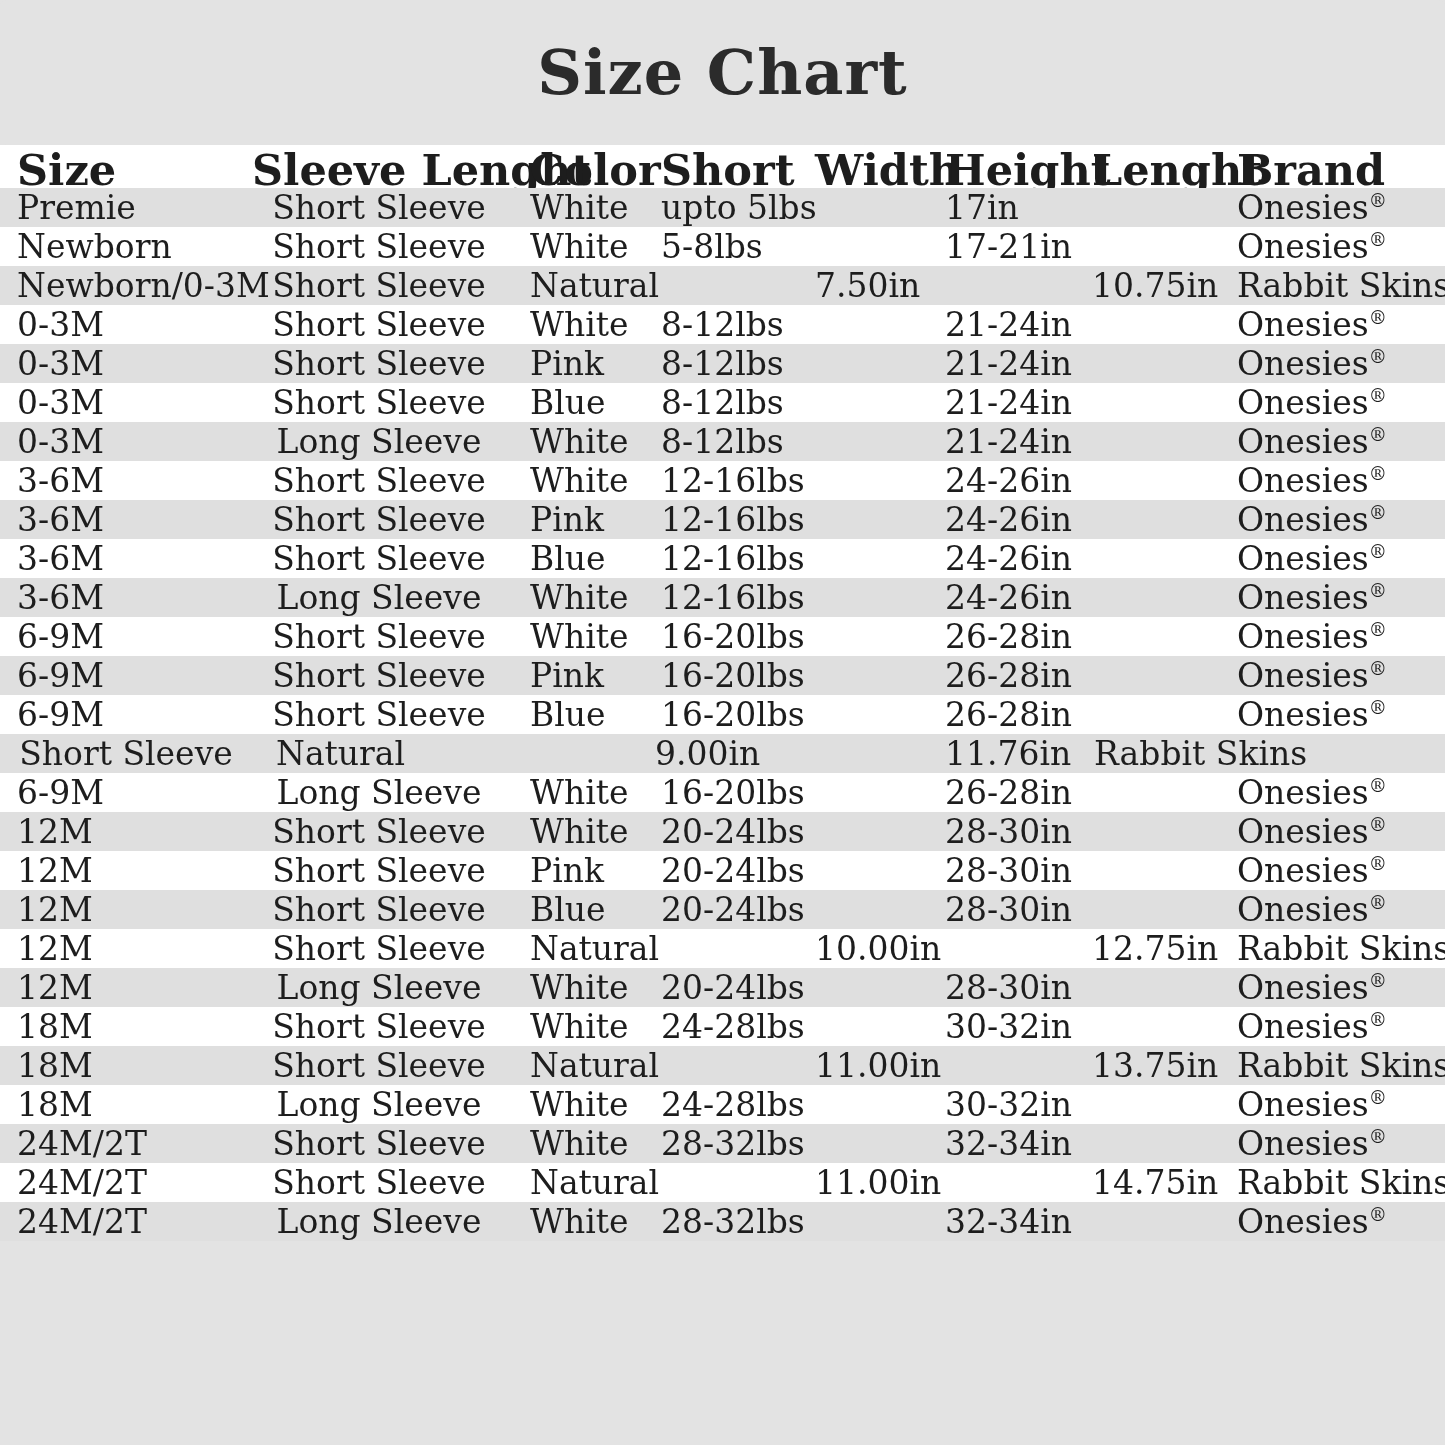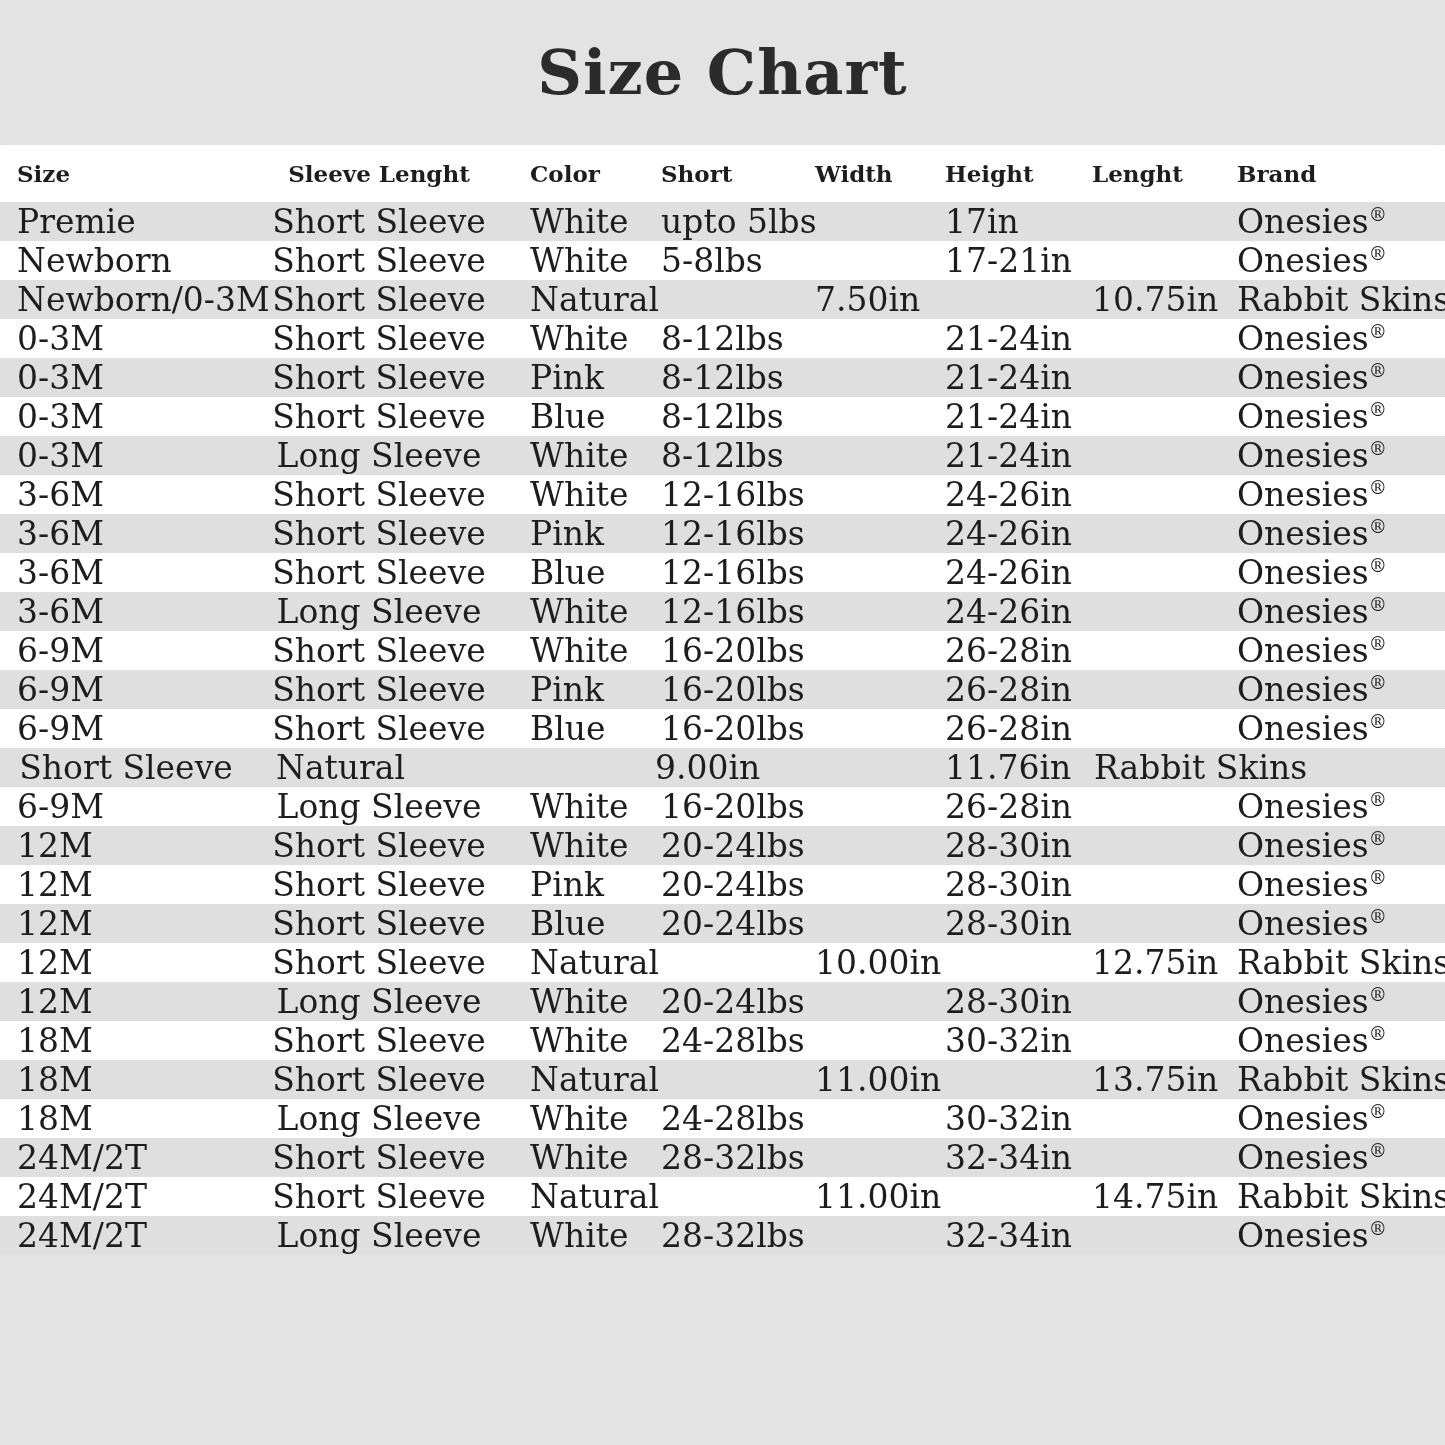--- a/index.html
+++ b/index.html
@@ -23,24 +23,24 @@
     font-weight: bold;
     letter-spacing: 1px;
     color: #2b2b2b;
   }
   .grid-row {
     display: grid;
     grid-template-columns: 252px 254px 142px 160px 128px 147px 143px 219px;
     align-items: center;
   }
   .thead {
-    height: 57px;
+    height: 43px;
     background: var(--row-bg, #ffffff);
     font-weight: bold;
-    font-size: 23px;
+    font-size: 43px;
   }
   .tbody {
     height: 1010px;
     display: flex;
     flex-direction: column;
   }
   .row {
     flex: 1;
     background: var(--row-bg, #ffffff);
     font-size: 33px;

